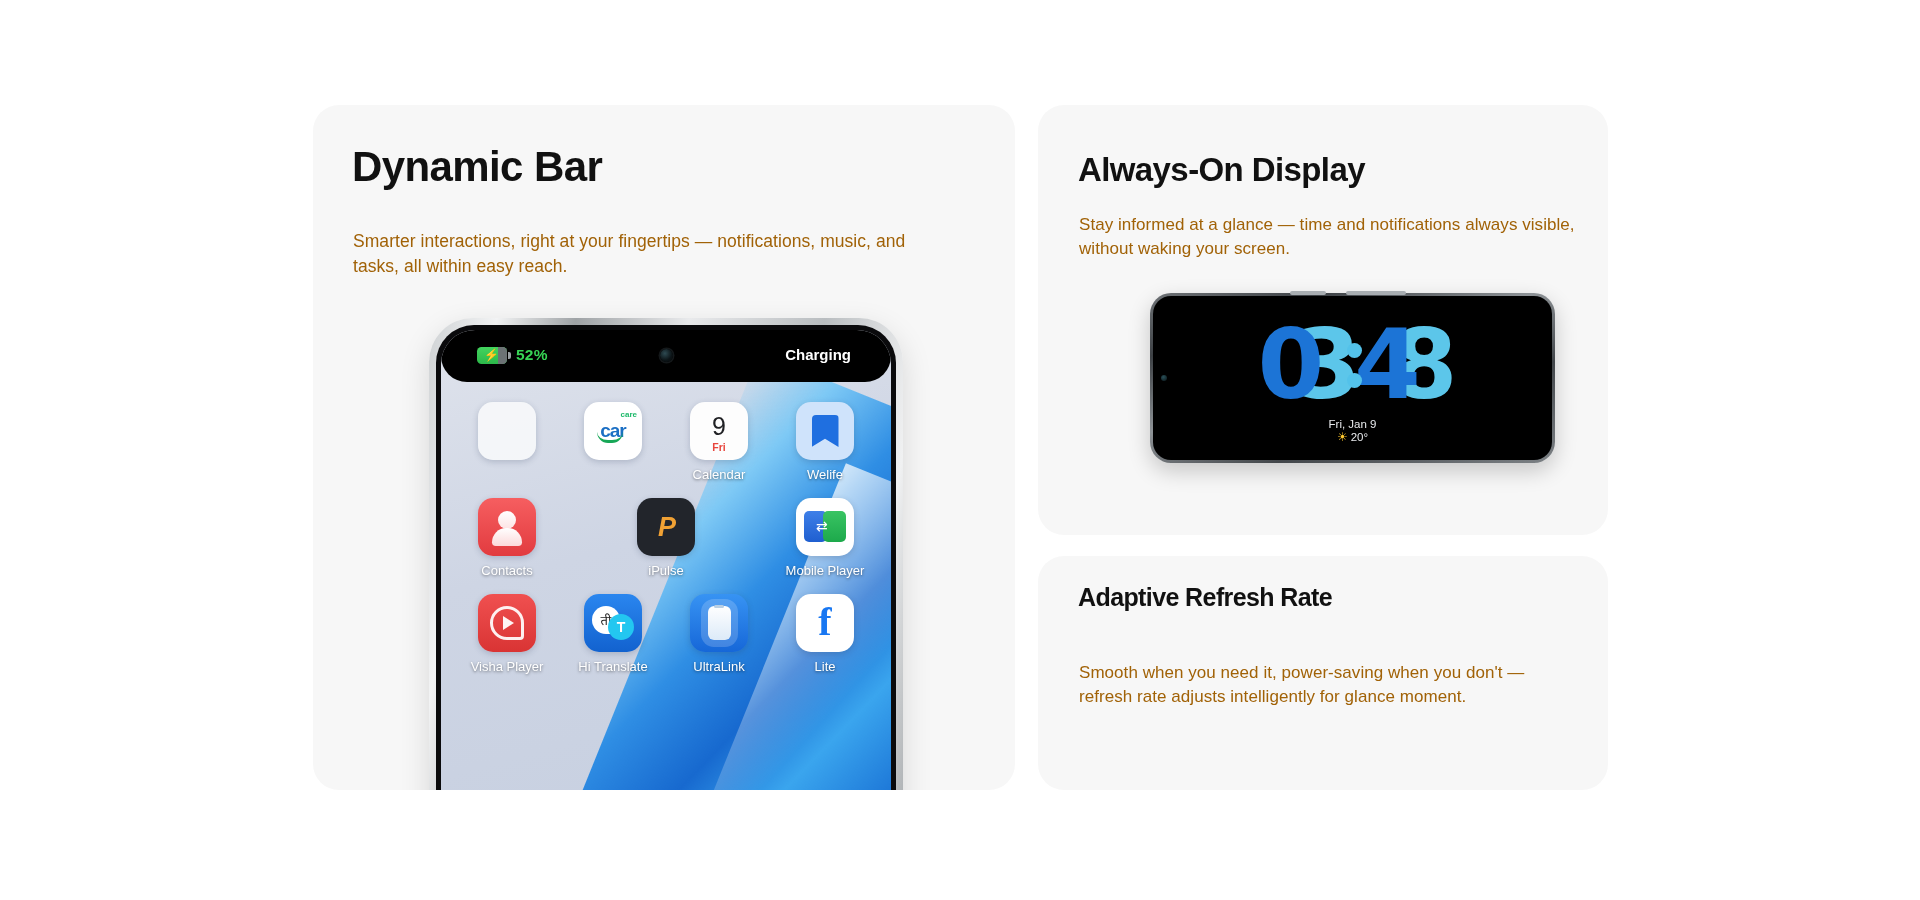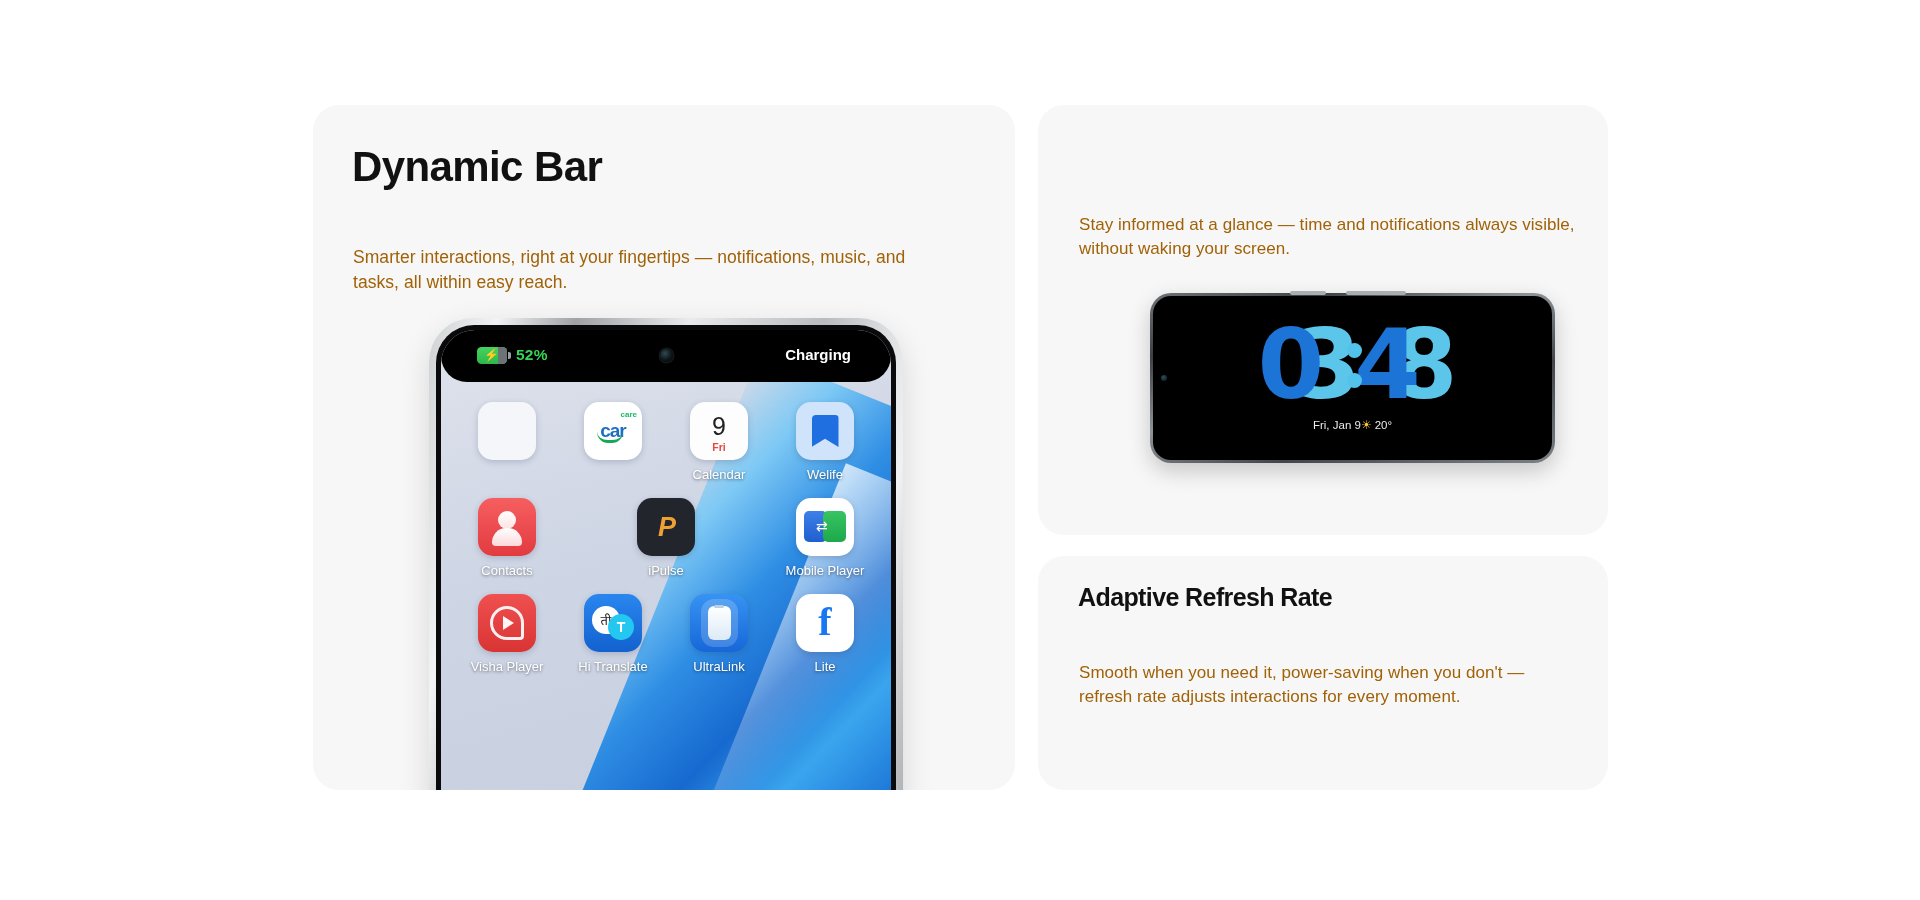--- a/index.html
+++ b/index.html
@@ -27,21 +27,21 @@
     color: #111111;
     letter-spacing: -0.6px;
     line-height: 1.05;
   }
   .card-desc {
     color: #a16207;
     line-height: 1.42;
     letter-spacing: 0.05px;
   }
   #card-dynamic .card-title { position:absolute; left:39px; top:40px; font-size:42px; }
-  #card-dynamic .card-desc  { position:absolute; left:40px; top:232px; width:600px; font-size:17.5px;
+  #card-dynamic .card-desc  { position:absolute; left:40px; top:216px; width:600px; font-size:17.5px;
                               transform: translateY(-92px); }
   #card-aod .card-title     { position:absolute; left:40px; top:48px; font-size:33px; }
   #card-aod .card-desc      { position:absolute; left:41px; top:108px; width:505px; font-size:17px; }
   #card-refresh .card-title { position:absolute; left:40px; top:28px; font-size:25px; }
   #card-refresh .card-desc  { position:absolute; left:41px; top:105px; width:495px; font-size:17px; }
 
   
   .phone-portrait {
     position: absolute;
     left: 116px; top: 213px;
@@ -213,21 +213,21 @@
   .d-dark { color:#1c74d6; }
   .d-lite { color:#5cc6ea; }
   .d1 { position:relative; z-index:3; }
   .d2 { position:relative; z-index:2; margin-left:-20px; }
   .colon { display:flex; flex-direction:column; gap:15px; margin:0 -2px 0 -4px; position:relative; z-index:4; }
   .colon i { width:15px; height:15px; border-radius:50%; background:#53c2ea; display:block; }
   .d3 { position:relative; z-index:3; margin-left:-6px; }
   .d4 { position:relative; z-index:2; margin-left:-20px; }
 
   .aod-meta { position:absolute; left:0; right:0; top:122px; display:flex; align-items:center;
-              justify-content:center; color:#e8eaed; font-size:11.5px; }
+              justify-content:center; color:#e8eaed; font-size:11.5px;flex-direction:column; }
   .aod-weather { display:flex; align-items:center; gap:3px; }
   .sun-glyph { color:#ffc92e; font-size:12px; }
 </style>
 </head>
 <body>
 
 <div class="stage">
 
   <section class="card" id="card-dynamic">
     <h2 class="card-title">Dynamic Bar</h2>
@@ -355,20 +355,21 @@
             </div>
 
           </div>
         </div>
       </div>
 
     </div>
   </section>
 
   <section class="card" id="card-aod">
+    <h2 class="card-title">Always-On Display</h2>
     <p class="card-desc">Stay informed at a glance — time and notifications always visible, without waking your screen.</p>
 
     <div class="phone-land">
       <div class="pl-frame"></div>
       <span class="pl-btn1"></span>
       <span class="pl-btn2"></span>
       <div class="pl-screen">
         <span class="pl-cam"></span>
 
         <div class="aod-clock">
@@ -388,16 +389,16 @@
             <span class="sun-glyph">☀</span>
             <span>20°</span>
           </span>
         </div>
       </div>
     </div>
   </section>
 
   <section class="card" id="card-refresh">
     <h2 class="card-title">Adaptive Refresh Rate</h2>
-    <p class="card-desc">Smooth when you need it, power-saving when you don't — refresh rate adjusts interactions for every moment.</p>
+    <p class="card-desc">Smooth when you need it, power-saving when you don't — refresh rate adjusts intelligently for glance moment.</p>
   </section>
 
 </div>
 
 </body></html>

